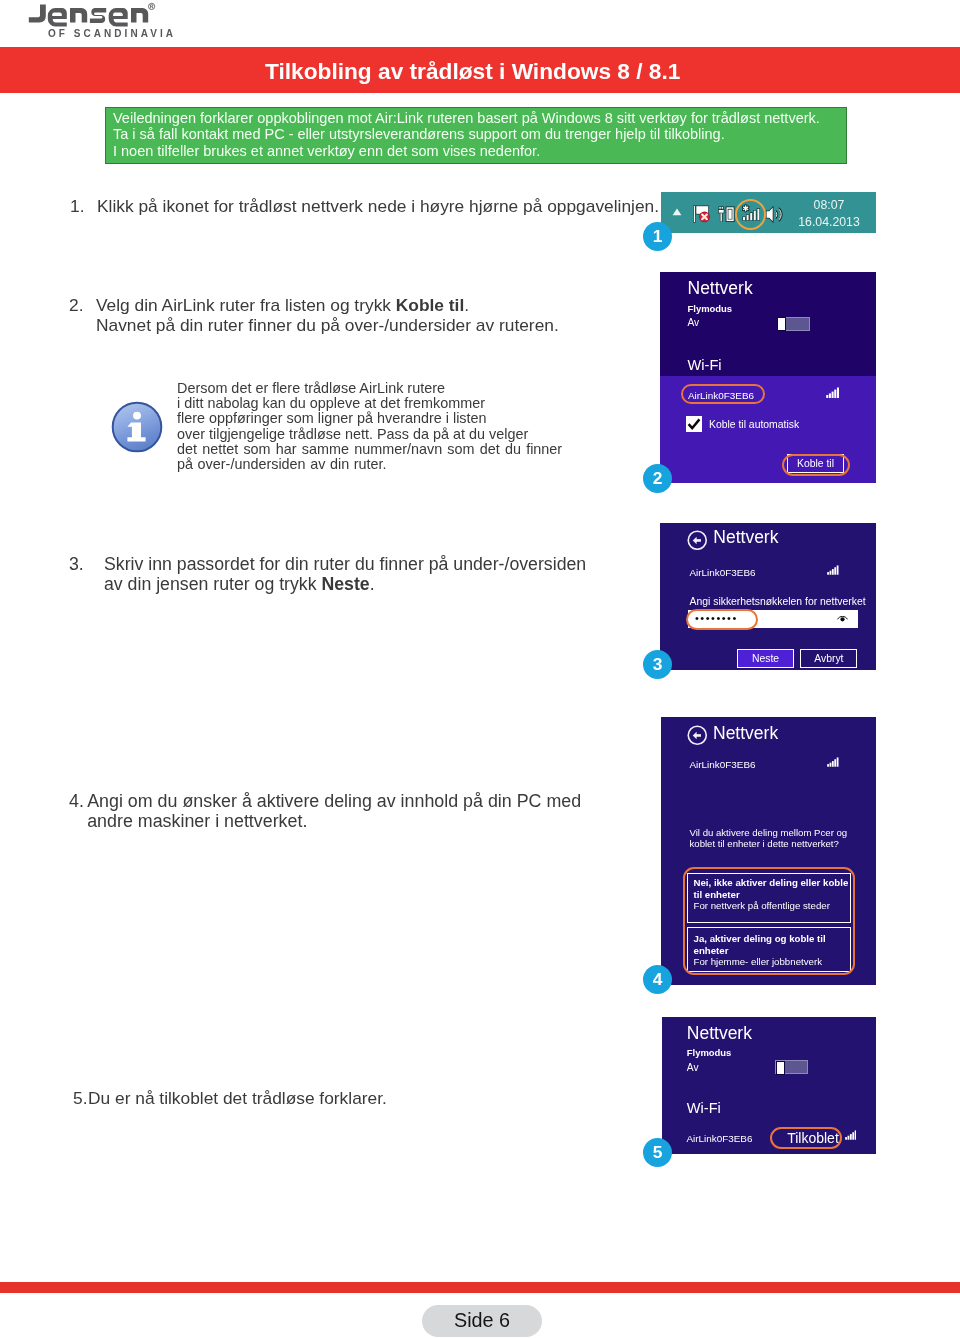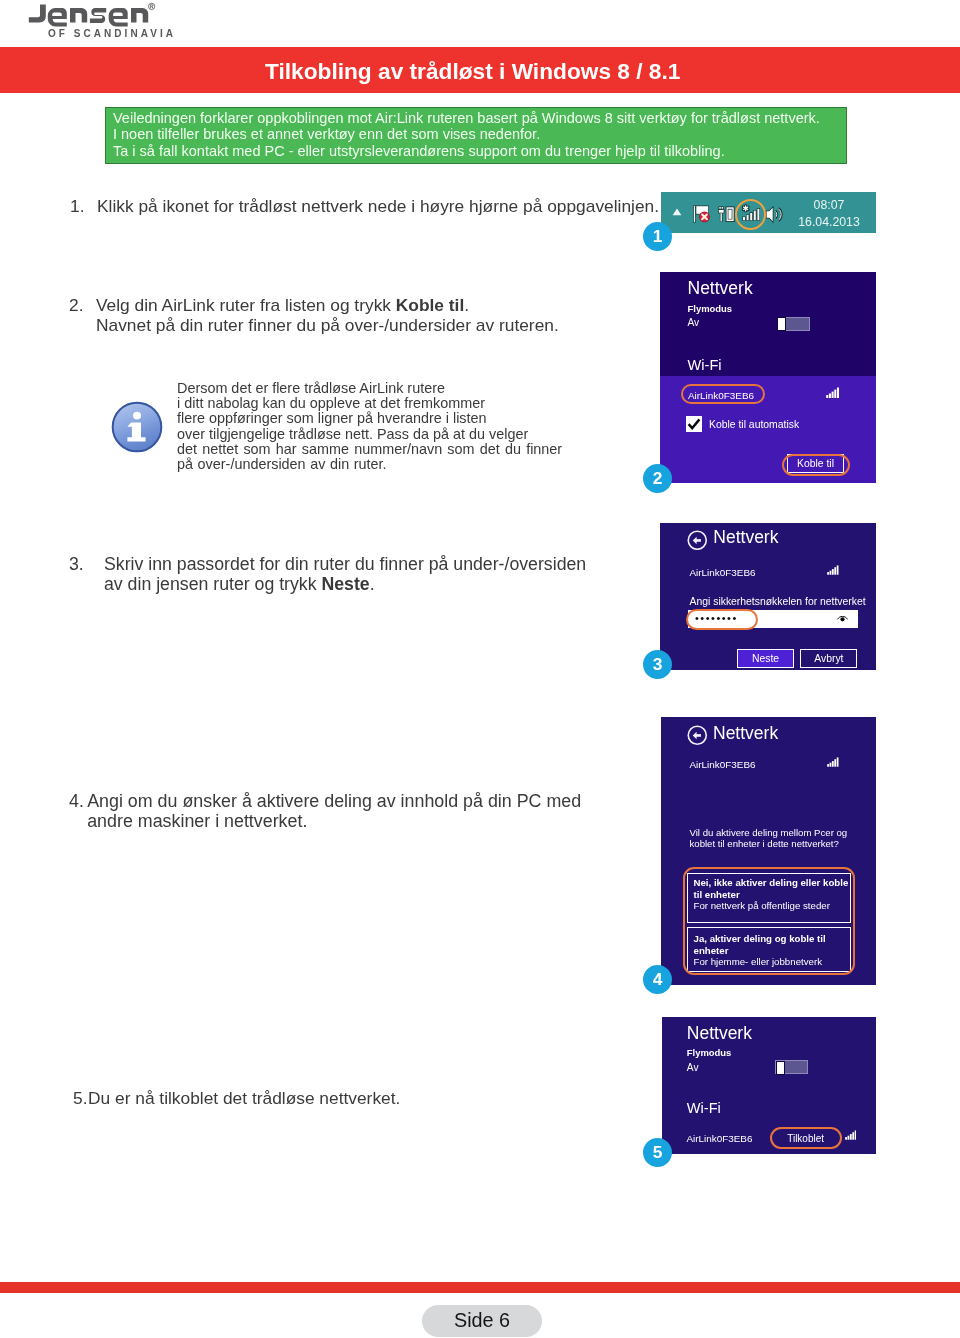--- a/index.html
+++ b/index.html
@@ -92,22 +92,22 @@
   </svg>
   <div class="logo-sub">OF SCANDINAVIA</div>
 </div>
 </div>
 
 <div class="header-bar">
   <div class="header-title">Tilkobling av trådløst i Windows 8 / 8.1</div>
 </div>
 <div class="notice">
   <div>Veiledningen forklarer oppkoblingen mot Air:Link ruteren basert på Windows 8 sitt verktøy for trådløst nettverk.</div>
+  <div>Ta i så fall kontakt med PC - eller utstyrsleverandørens support om du trenger hjelp til tilkobling.</div>
   <div>I noen tilfeller brukes et annet verktøy enn det som vises nedenfor.</div>
-  <div>Ta i så fall kontakt med PC - eller utstyrsleverandørens support om du trenger hjelp til tilkobling.</div>
 </div>
 
 <div class="step" style="left:70.0px;top:196.2px">
   <span class="num">1.</span>
   <div class="body">
     <div><span>Klikk på ikonet for trådløst nettverk nede i høyre hjørne på oppgavelinjen.</span></div>
   </div>
 </div>
 <div class="step" style="left:69.0px;top:295.0px">
   <span class="num">2.</span>
@@ -126,21 +126,21 @@
 <div class="step" style="font-size:17.85px;left:69.0px;top:791.0px">
   <span class="num">4.</span>
   <div class="body" style="margin-left:18.2px">
     <div><span>Angi om du ønsker å aktivere deling av innhold på din PC med</span></div>
     <div><span>andre maskiner i nettverket.</span></div>
   </div>
 </div>
 <div class="step" style="left:73.0px;top:1087.8px">
   <span class="num">5.</span>
   <div class="body" style="margin-left:15px">
-    <div><span>Du er nå tilkoblet det trådløse nettverket.</span></div>
+    <div><span>Du er nå tilkoblet det trådløse forklarer.</span></div>
   </div>
 </div>
 <div class="infobox">
   <svg class="infoicon" viewBox="0 0 54 54">
     <defs>
       <linearGradient id="ig" x1="0.22" y1="0" x2="0.62" y2="1">
         <stop offset="0" stop-color="#AFC4EC"></stop>
           <stop offset="0.38" stop-color="#8EAAE2"></stop>
         <stop offset="0.72" stop-color="#6F90D4"></stop>
           <stop offset="1" stop-color="#5D80C9"></stop>
@@ -315,21 +315,21 @@
 
 <div class="panel" style="left:661.5px;top:1016.6px;width:214px;height:137.5px;background:#241270">
   <div class="p-title" style="left:25.3px;top:6.1px;font-size:17.5px">Nettverk</div>
   <div class="p-small" style="left:25.3px;top:29px;font-size:9.45px;font-weight:bold">Flymodus</div>
   <div class="p-bold" style="left:25.3px;top:44.4px;font-size:10.2px">Av</div>
   <div class="toggle" style="left:113.5px;top:43.5px">
       <i></i>
     </div>
   <div class="p-title" style="left:25.3px;top:83.3px;font-size:14.6px">Wi-Fi</div>
   <div class="p-small" style="left:24.9px;top:115.2px;font-size:9.92px">AirLink0F3EB6</div>
-  <div class="p-bold" style="left:125.7px;top:115.2px;font-size:10px">Tilkoblet</div>
+  <div class="p-bold" style="left:125.7px;top:115.2px;font-size:14px">Tilkoblet</div>
   <svg style="position:absolute;left:183px;top:113.3px;width:11.5px;height:10px" viewBox="0 0 14 11.5">
       <rect x="0.2" y="8.3" width="2.2" height="3.2" fill="#ffffff"></rect>
       <rect x="3.1" y="6.6" width="2.2" height="4.9" fill="#ffffff"></rect>
       <rect x="6.0" y="4.6" width="2.2" height="6.9" fill="#ffffff"></rect>
       <rect x="8.9" y="2.4" width="2.2" height="9.1" fill="#ffffff"></rect>
       <rect x="11.8" y="0.2" width="2.2" height="11.3" fill="#ffffff"></rect>
     </svg>
   <div class="ring" style="left:108.5px;top:110px;width:72.2px;height:22.9px;border:2.3px solid #E8743C"></div>
 </div>
 

